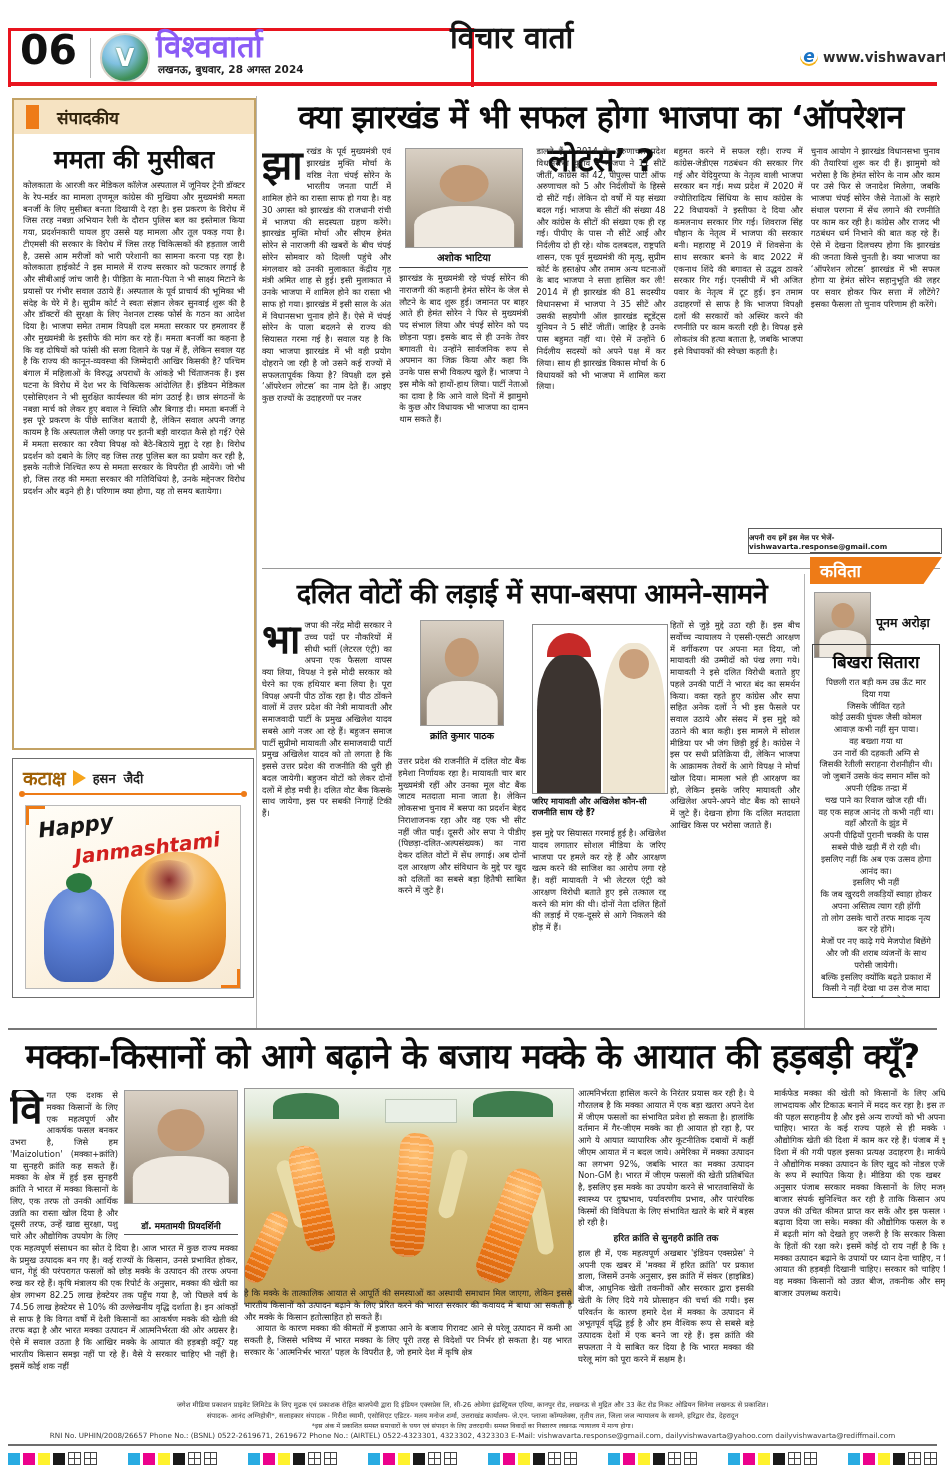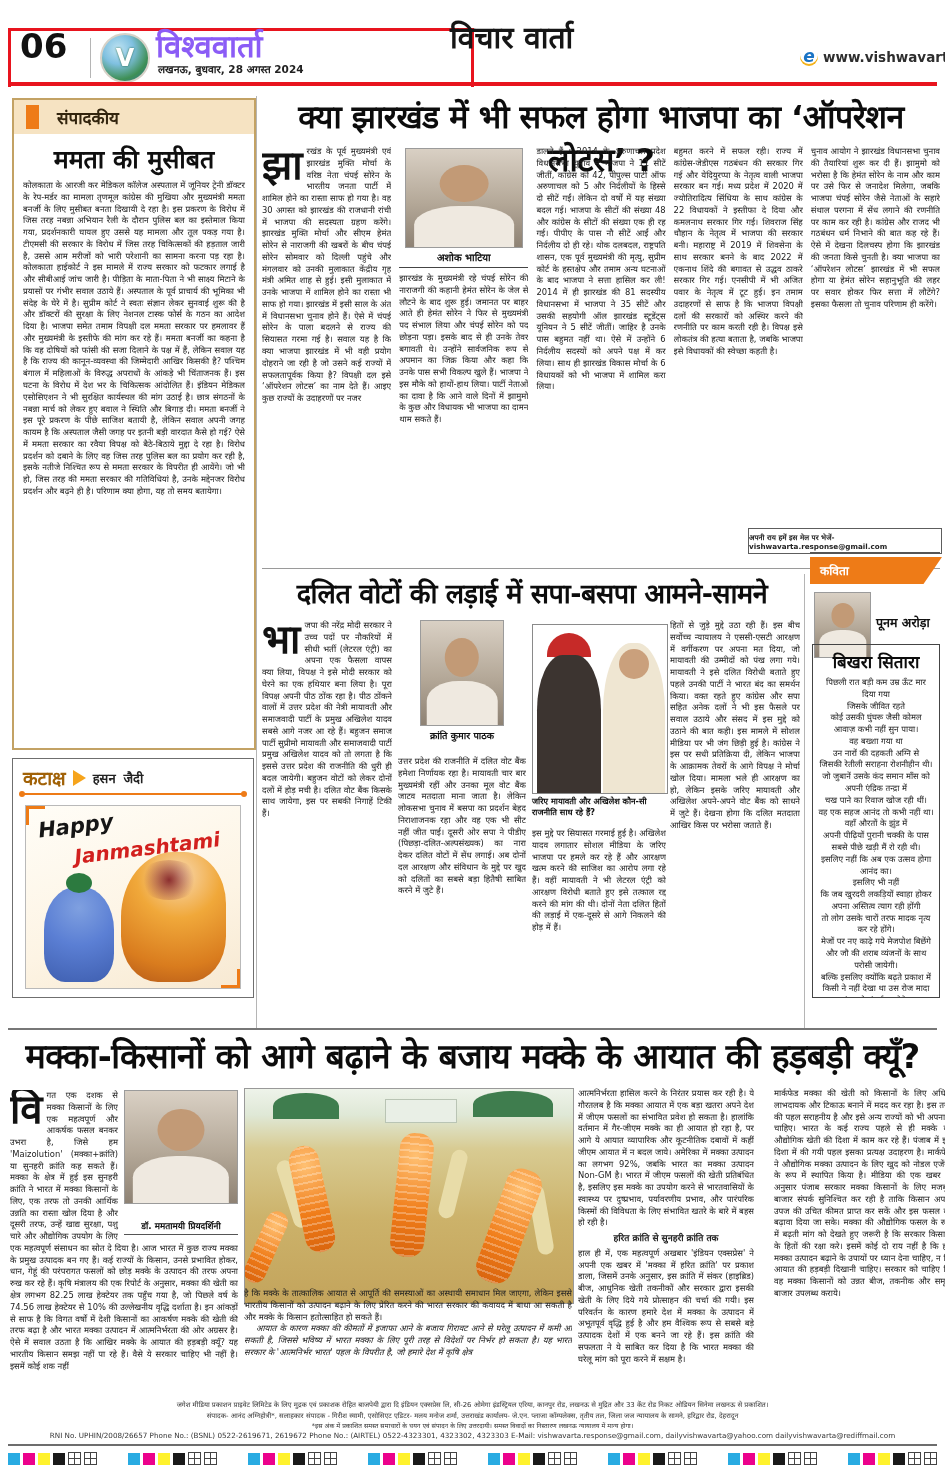--- a/index.html
+++ b/index.html
@@ -7,21 +7,21 @@
         font-family:"DejaVu Sans",sans-serif;color:#1a1a1a;}
   .abs{position:absolute;}
   .clip{overflow:hidden;}
   .btxt{font-size:8.4px;line-height:1.4;text-align:justify;color:#222;}
   .hairline-v{background:#b5b5b5;width:1px;}
   .hairline-h{background:#9a9a9a;height:1px;}
 
   
   .red-frame{left:8px;top:28px;width:460px;height:56px;border:3px solid #e8141e;border-bottom:none;}
   .red-rule{left:8px;top:82px;width:929px;height:4px;background:#e8141e;}
-  .page-num{left:20px;top:26px;font-size:34px;font-weight:bold;color:#111;}
+  .page-num{left:20px;top:26px;font-size:41px;font-weight:bold;color:#111;}
   .masthead-divider{left:90px;top:38px;height:40px;}
   .logo{left:100px;top:33px;width:46px;height:46px;border-radius:50%;
         background:radial-gradient(circle at 35% 30%,#bfe3f2 0%,#7fc0e0 35%,#3e8f55 70%,#2b6ea8 100%);
         border:2px solid #d7d2c8;display:flex;align-items:center;justify-content:center;}
   .logo span{color:#fff;font-weight:bold;font-size:24px;text-shadow:0 0 2px #145a2b;}
   .masthead{left:156px;top:24px;font-size:31px;font-weight:bold;color:#8b5cf6;}
   .dateline{left:158px;top:62px;font-size:10.5px;color:#222;font-weight:bold;}
   .section-title{left:450px;top:16px;font-size:30px;font-weight:bold;color:#151515;}
   .web-wrap{left:800px;top:48px;display:flex;align-items:center;gap:5px;}
   .e-icon{width:18px;height:18px;border-radius:50%;color:#1b74c5;font-weight:bold;font-size:17px;
@@ -97,21 +97,21 @@
   .fig-light::before{content:"";position:absolute;left:50%;top:6px;transform:translateX(-50%);width:30px;height:30px;border-radius:50%;background:#caa07c;}
   .sa-caption{left:532px;top:796px;width:134px;font-size:8.2px;font-weight:bold;line-height:1.35;color:#111;}
   .sa-c3{left:532px;top:828px;width:134px;height:202px;}
   .sa-c4{left:670px;top:620px;width:130px;height:410px;}
   .mid-vrule{left:804px;top:574px;height:456px;}
 
   
   .poem-topline{left:810px;top:552px;width:130px;height:2px;background:#555;}
   .poem-banner{left:810px;top:557px;width:132px;height:27px;background:#ee7b17;
                clip-path:polygon(0 0,100% 0,86% 100%,0 100%);display:flex;align-items:center;}
-  .poem-banner span{color:#fff;font-weight:bold;font-size:12px;margin-left:10px;}
+  .poem-banner span{color:#fff;font-weight:bold;font-size:17px;margin-left:10px;}
   .poet-photo{left:814px;top:592px;width:55px;height:64px;}
   .poet-name{left:876px;top:614px;font-size:12.5px;font-weight:bold;color:#111;}
   .poem-box{left:812px;top:644px;width:128px;height:354px;border:1px solid #444;padding:3px 4px;box-sizing:border-box;}
   .poem-title{text-align:center;font-size:17px;font-weight:bold;margin:2px 0 4px 0;color:#0c0c0c;}
   .poem-lines{white-space:pre-line;text-align:center;font-size:8.3px;line-height:1.42;color:#1d1d1d;}
 
   
   .bot-rule{left:8px;top:1028px;width:929px;height:1.5px;background:#777;}
   .ba-title{left:8px;top:1032px;width:929px;font-size:34px;}
   .ba-c1{left:10px;top:1090px;width:228px;height:306px;}
@@ -291,21 +291,21 @@
     <div class="husk" style="left:200px;top:60px;transform:rotate(14deg);"></div>
     <div class="husk" style="left:288px;top:96px;transform:rotate(-10deg);"></div>
     <div class="cob" style="left:52px;top:56px;transform:rotate(-12deg);"></div>
     <div class="cob" style="left:150px;top:44px;width:34px;height:124px;transform:rotate(6deg);"></div>
     <div class="cob" style="left:246px;top:78px;width:36px;height:118px;transform:rotate(20deg);"></div>
     <div class="cob" style="left:10px;top:120px;width:22px;height:76px;transform:rotate(24deg);"></div>
   </div>
 
   <div class="abs btxt ba-mid clip">
     <span>है कि मक्के के तात्कालिक आयात से आपूर्ति की समस्याओं का अस्थायी समाधान मिल जाएगा, लेकिन इससे भारतीय किसानों को उत्पादन बढ़ाने के लिए प्रेरित करने की भारत सरकार की कवायद में बाधा आ सकती है और मक्के के किसान हतोत्साहित हो सकते हैं।</span>
-    <span style="display:block;text-indent:12px;font-style:italic;">आयात के कारण मक्का की कीमतों में इजाफा आने के बजाय गिरावट आने से घरेलू उत्पादन में कमी आ सकती है, जिससे भविष्य में भारत मक्का के लिए पूरी तरह से विदेशों पर निर्भर हो सकता है। यह भारत सरकार के 'आत्मनिर्भर भारत' पहल के विपरीत है, जो हमारे देश में कृषि क्षेत्र</span>
+    <span style="display:block;text-indent:12px;">आयात के कारण मक्का की कीमतों में इजाफा आने के बजाय गिरावट आने से घरेलू उत्पादन में कमी आ सकती है, जिससे भविष्य में भारत मक्का के लिए पूरी तरह से विदेशों पर निर्भर हो सकता है। यह भारत सरकार के 'आत्मनिर्भर भारत' पहल के विपरीत है, जो हमारे देश में कृषि क्षेत्र</span>
   </div>
 
   <div class="abs btxt ba-c4 clip">
     <span>आत्मनिर्भरता हासिल करने के निरंतर प्रयास कर रही है। ये गौरतलब है कि मक्का आयात में एक बड़ा खतरा अपने देश में जीएम फसलों का संभावित प्रवेश हो सकता है। हालांकि वर्तमान में गैर-जीएम मक्के का ही आयात हो रहा है, पर आगे ये आयात व्यापारिक और कूटनीतिक दबावों में कहीं जीएम आयात में न बदल जाये। अमेरिका में मक्का उत्पादन का लगभग 92%, जबकि भारत का मक्का उत्पादन Non-GM है। भारत में जीएम फसलों की खेती प्रतिबंधित है, इसलिए इस मक्के का उपयोग करने से भारतवासियों के स्वास्थ्य पर दुष्प्रभाव, पर्यावरणीय प्रभाव, और पारंपरिक किस्मों की विविधता के लिए संभावित खतरे के बारे में बहस हो रही है।</span>
     <span class="subhead" style="display:block;">हरित क्रांति से सुनहरी क्रांति तक</span>
     <span>हाल ही में, एक महत्वपूर्ण अखबार 'इंडियन एक्सप्रेस' ने अपनी एक खबर में 'मक्का में हरित क्रांति' पर प्रकाश डाला, जिसमें उनके अनुसार, इस क्रांति में संकर (हाइब्रिड) बीज, आधुनिक खेती तकनीकों और सरकार द्वारा इसकी खेती के लिए दिये गये प्रोत्साहन की चर्चा की गयी। इस परिवर्तन के कारण हमारे देश में मक्का के उत्पादन में अभूतपूर्व वृद्धि हुई है और हम वैश्विक रूप से सबसे बड़े उत्पादक देशों में एक बनने जा रहे हैं। इस क्रांति की सफलता ने ये साबित कर दिया है कि भारत मक्का की घरेलू मांग को पूरा करने में सक्षम है।</span>
   </div>
   <div class="abs btxt ba-c5 clip">मार्कफेड मक्का की खेती को किसानों के लिए अधिक लाभदायक और टिकाऊ बनाने में मदद कर रहा है। इस तरह की पहल सराहनीय है और इसे अन्य राज्यों को भी अपनाना चाहिए। भारत के कई राज्य पहले से ही मक्के की औद्योगिक खेती की दिशा में काम कर रहे हैं। पंजाब में इस दिशा में की गयी पहल इसका प्रत्यक्ष उदाहरण है। मार्कफेड ने औद्योगिक मक्का उत्पादन के लिए खुद को नोडल एजेंसी के रूप में स्थापित किया है। मीडिया की एक खबर के अनुसार पंजाब सरकार मक्का किसानों के लिए मजबूत बाजार संपर्क सुनिश्चित कर रही है ताकि किसान अपनी उपज की उचित कीमत प्राप्त कर सकें और इस फसल को बढ़ावा दिया जा सके। मक्का की औद्योगिक फसल के रूप में बढ़ती मांग को देखते हुए जरूरी है कि सरकार किसानों के हितों की रक्षा करे। इसमें कोई दो राय नहीं है कि हमें मक्का उत्पादन बढ़ाने के उपायों पर ध्यान देना चाहिए, न कि आयात की हड़बड़ी दिखानी चाहिए। सरकार को चाहिए कि वह मक्का किसानों को उन्नत बीज, तकनीक और समृद्ध बाजार उपलब्ध कराये।</div>
 
   <div class="abs foot-line f1">जगेश मीडिया प्रकाशन प्राइवेट लिमिटेड के लिए मुद्रक एवं प्रकाशक रोहित बाजपेयी द्वारा दि इंडियन एक्सप्रेस लि, सी-26 ओमेगा इंडस्ट्रियल एरिया, कानपुर रोड, लखनऊ से मुद्रित और 33 केंट रोड निकट ओडियन सिनेमा लखनऊ से प्रकाशित।</div>

